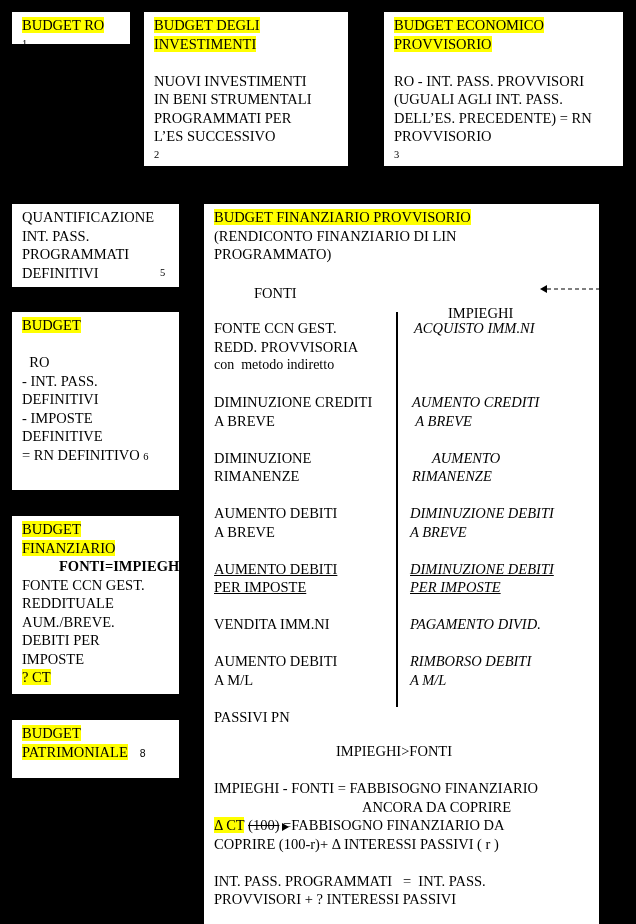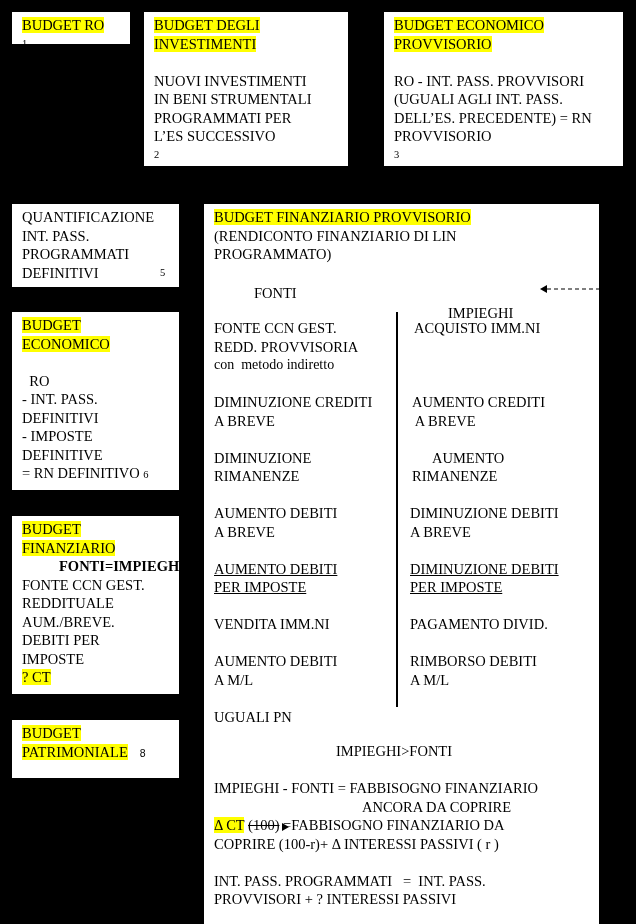--- a/index.html
+++ b/index.html
@@ -53,21 +53,20 @@
 
 <div class="box" style="left:12px;top:204px;width:167px;height:83px;">
   <span class="line">QUANTIFICAZIONE</span>
   <span class="line">INT. PASS.</span>
   <span class="line">PROGRAMMATI</span>
   <span class="line"><span>DEFINITIVI</span><span class="num" style="position:absolute;left:148px;">5</span></span>
 </div>
 
 <div class="box" style="left:12px;top:312px;width:167px;height:178px;">
   <span class="line"><span class="hl">BUDGET</span></span>
-  <span class="line"><span class="hl">ECONOMICO</span></span>
   <span class="gap"></span>
   <span class="line">  RO</span>
   <span class="line">- INT. PASS.</span>
   <span class="line">DEFINITIVI</span>
   <span class="line">- IMPOSTE</span>
   <span class="line">DEFINITIVE</span>
   <span class="line"><span>= RN DEFINITIVO</span> <span class="num">6</span></span>
 </div>
 
 <div class="box" style="left:12px;top:516px;width:167px;height:178px;">
@@ -117,24 +116,24 @@
     <span class="line">A BREVE</span>
     <span class="gap"></span>
     <span class="line"><span class="u">AUMENTO DEBITI</span></span>
     <span class="line"><span class="u">PER IMPOSTE</span></span>
     <span class="gap"></span>
     <span class="line">VENDITA IMM.NI</span>
     <span class="gap"></span>
     <span class="line">AUMENTO DEBITI</span>
     <span class="line">A M/L</span>
     <span class="gap"></span>
-    <span class="line">UGUALI PN</span>
+    <span class="line">PASSIVI PN</span>
   </div>
 
-  <div class="col" style="left:206px;top:115px;">
+  <div class="col" style="left:206px;top:115px;font-style:italic;">
     <span class="line" style="padding-left:4px;">ACQUISTO IMM.NI</span>
     <span class="gap"></span>
       <span class="gap"></span>
       <span class="gap"></span>
     <span class="line" style="padding-left:2px;">AUMENTO CREDITI</span>
     <span class="line" style="padding-left:2px;"> A BREVE</span>
     <span class="gap"></span>
     <span class="line" style="padding-left:2px;margin-left:20px;">AUMENTO</span>
     <span class="line" style="padding-left:2px;">RIMANENZE</span>
     <span class="gap"></span>

